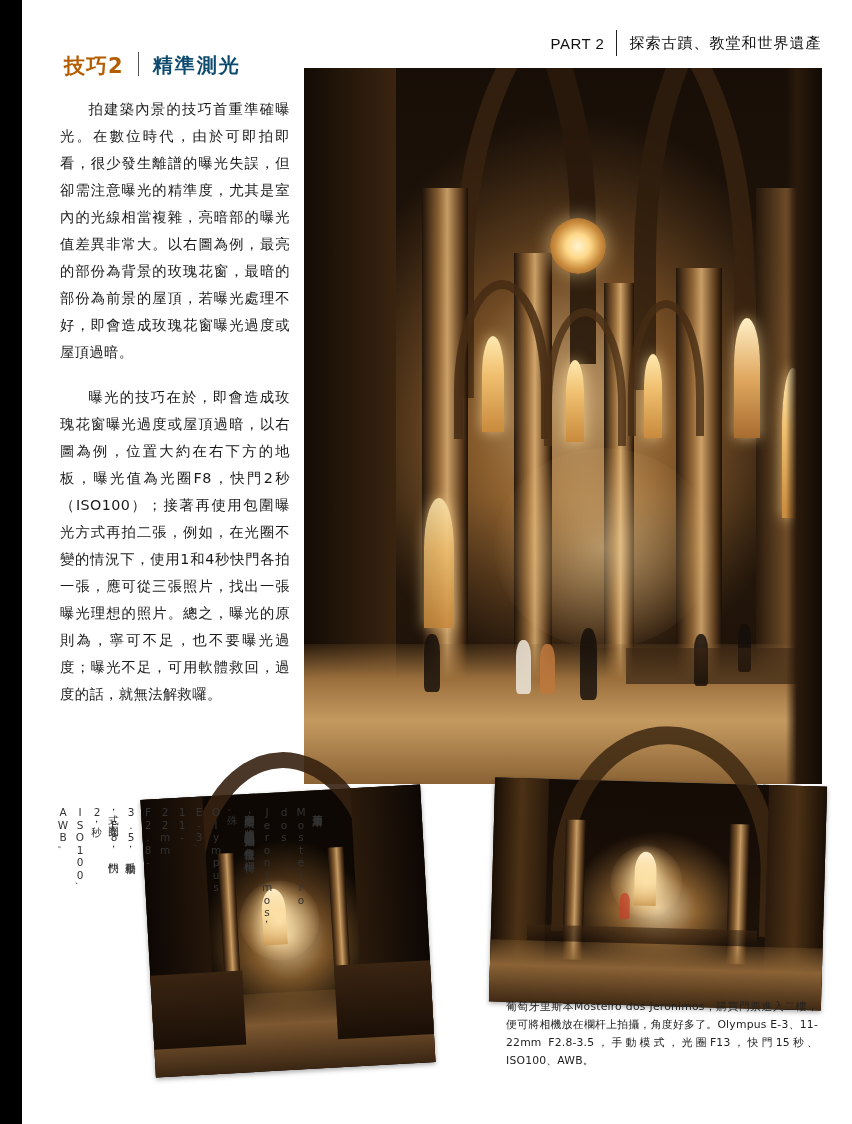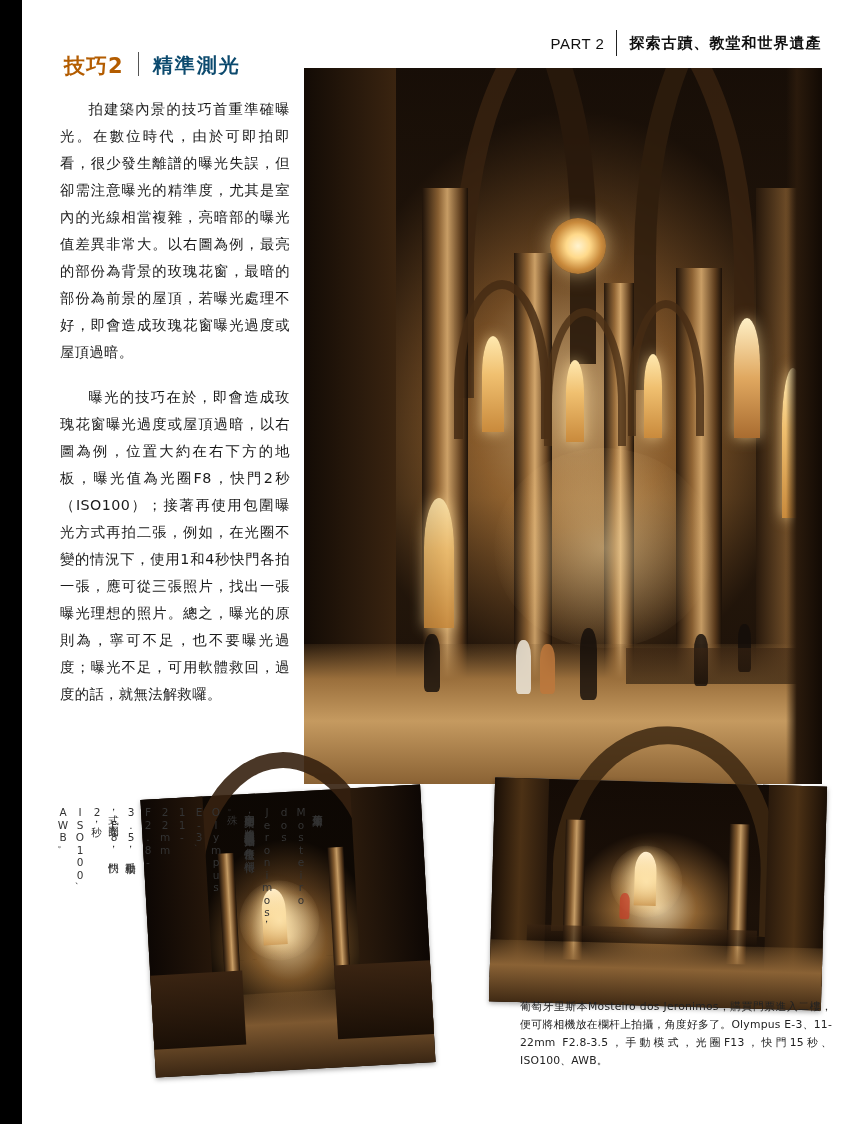--- a/index.html
+++ b/index.html
@@ -48,21 +48,21 @@
   }
   .header .divider {
     width: 1px;
     height: 26px;
     background: #222;
     margin: 0 12px;
   }
   .header .chap {
     font-size: 15px;
     color: #111;
-    font-weight: bold;
+    font-weight: normal;
     letter-spacing: 1px;
   }
   
   .section-head {
     position: absolute;
     left: 64px;
     top: 52px;
     display: flex;
     align-items: flex-start;
   }
@@ -178,21 +178,20 @@
   .caption-br {
     position: absolute;
     left: 506px;
     top: 998px;
     width: 312px;
     font-size: 10.8px;
     line-height: 18px;
     color: #222;
     text-align: justify;
     letter-spacing: 0.2px;
-    margin-left: 14px;
   }
   
   .scene {
     position: absolute;
     inset: 0;
   }
   
   .nave-bg {
     position: absolute;
     inset: 0;

